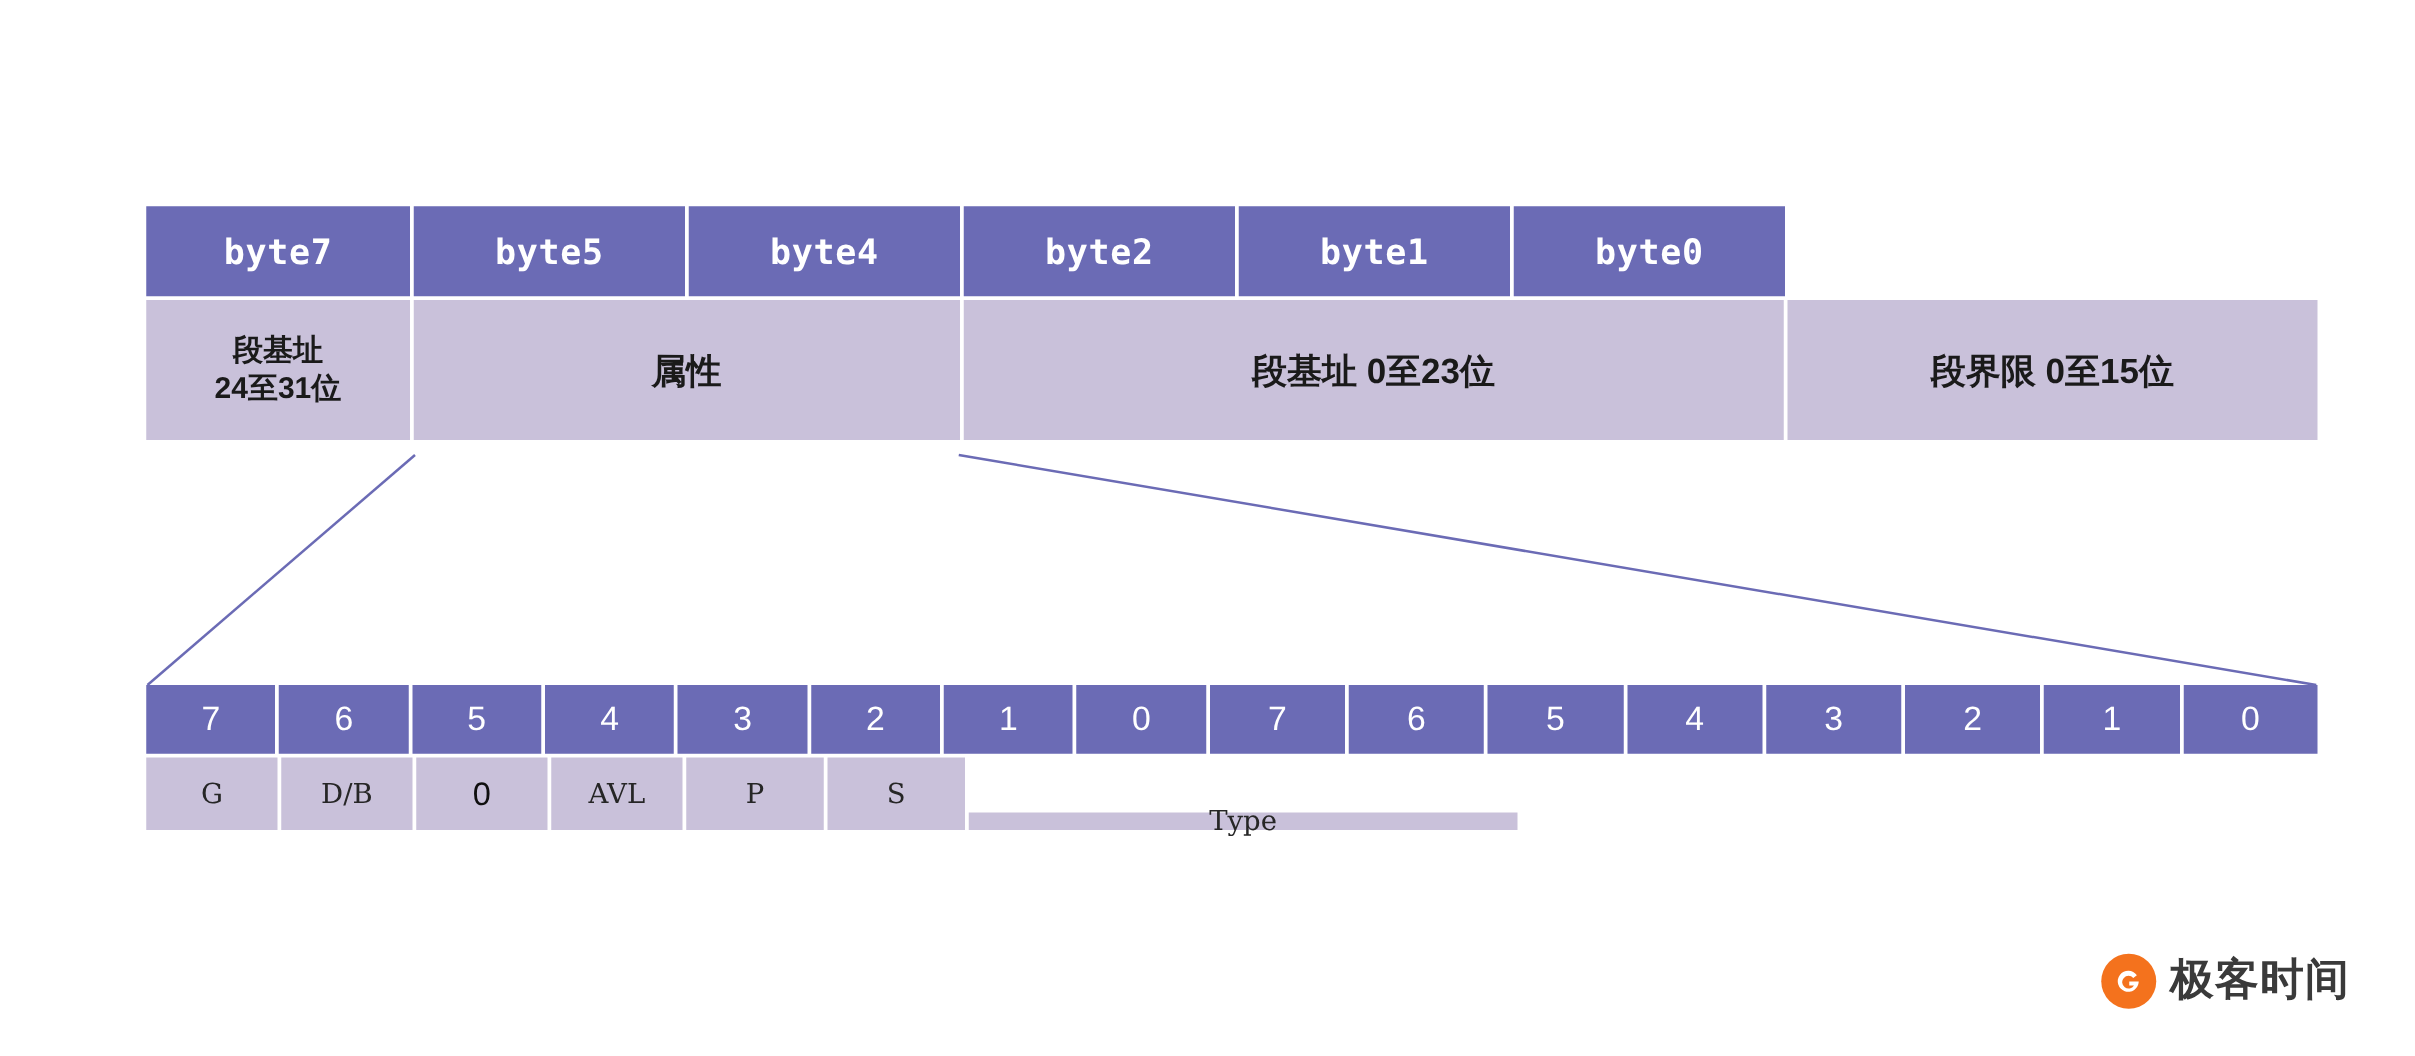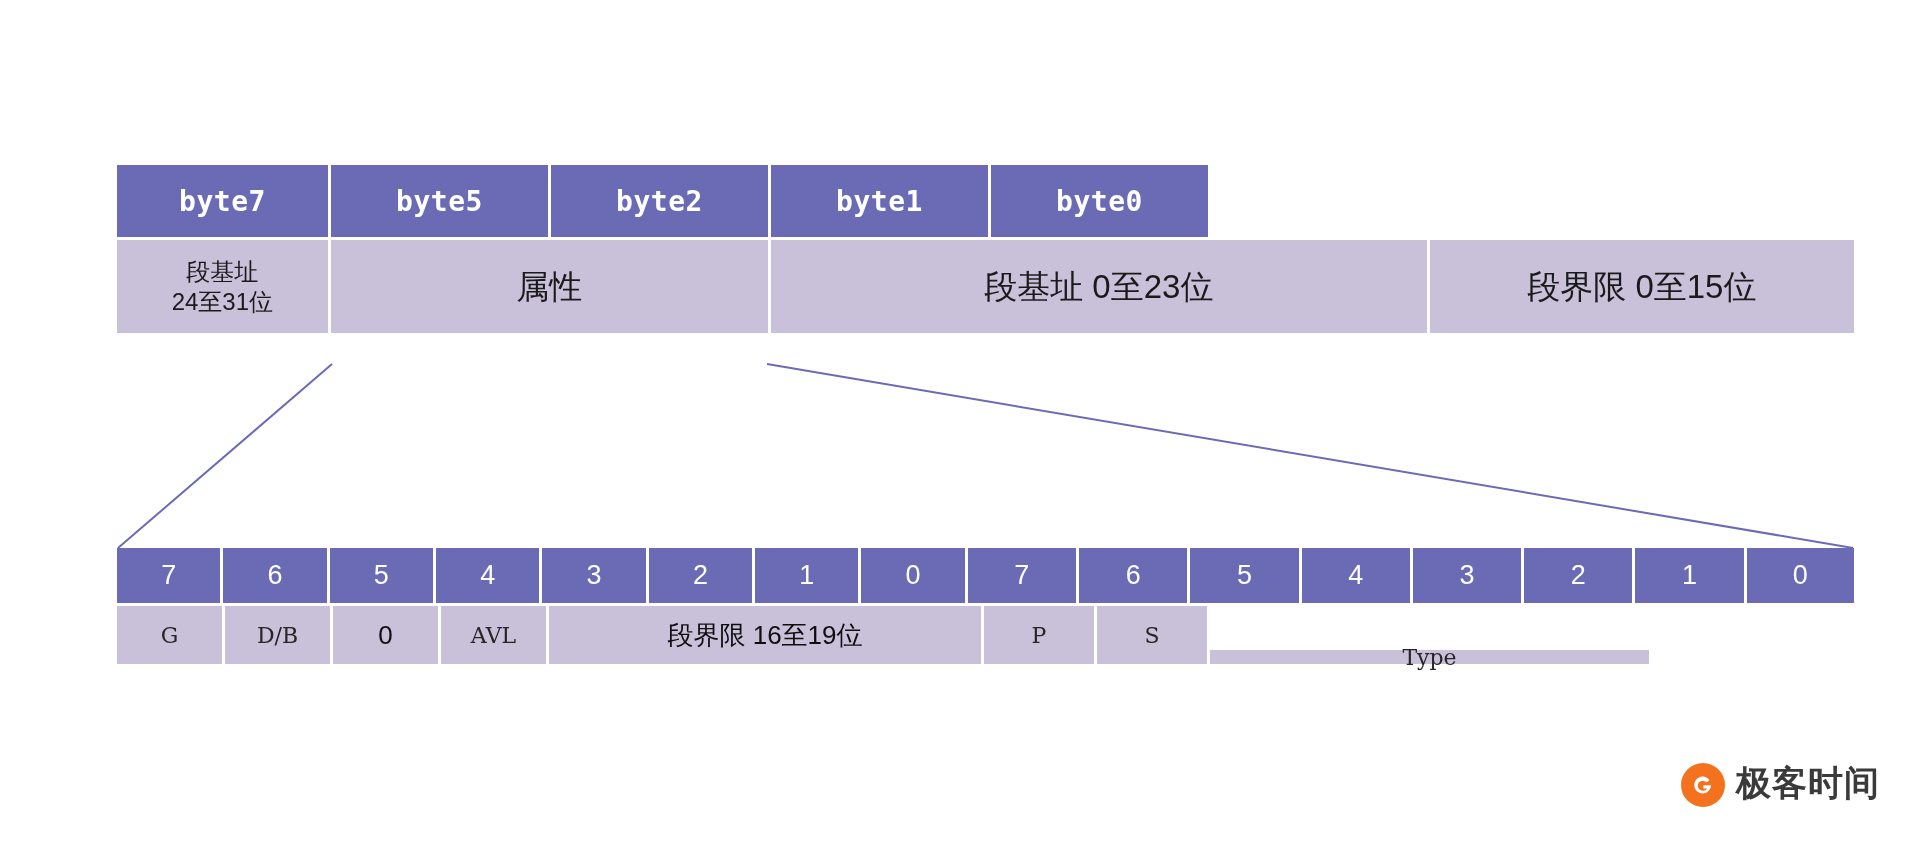--- a/index.html
+++ b/index.html
@@ -35,41 +35,41 @@
     position: absolute;
     left: 117px;
     top: 165px;
     width: 1737px;
   }
   .hdr-row, .desc-row {
     display: flex;
     width: 100%;
   }
   .hdr-row { height: 72px; }
-  .desc-row { height: 93px; margin-top: 3px; }
+  .desc-row { height: 112px; margin-top: 3px; font-weight: bold; }
 
   .byte-cell {
     background: #6b6bb5;
     color: #ffffff;
     font-family: "DejaVu Sans Mono", "Liberation Mono", monospace;
     font-weight: bold;
     font-size: 28px;
     letter-spacing: 0.5px;
     display: flex;
     align-items: center;
     justify-content: center;
     margin-right: 3px;
     box-sizing: border-box;
   }
   .byte-cell:last-child { margin-right: 0; }
 
   .desc-cell {
     background: #c9c1da;
     color: #1a1a1a;
-    font-size: 33px;
+    font-size: 28px;
     display: flex;
     align-items: center;
     justify-content: center;
     text-align: center;
     line-height: 1.25;
     margin-right: 3px;
     box-sizing: border-box;
     white-space: pre-line;
   }
   .desc-cell:last-child { margin-right: 0; }
@@ -160,20 +160,21 @@
 
   <svg id="connectors" viewBox="0 0 1932 845" width="1932" height="845" xmlns="http://www.w3.org/2000/svg">
     <line x1="332" y1="364" x2="118" y2="548" stroke="#6b6bb5" stroke-width="2"></line>
     <line x1="767" y1="364" x2="1853" y2="548" stroke="#6b6bb5" stroke-width="2"></line>
   </svg>
 
   <div id="byte-table">
     <div class="hdr-row">
       <div class="byte-cell" style="width:211px">byte7</div>
       <div class="byte-cell" style="width:217px">byte5</div>
+      <div class="byte-cell" style="width:217px">byte4</div>
       <div class="byte-cell" style="width:217px">byte2</div>
       <div class="byte-cell" style="width:217px">byte1</div>
       <div class="byte-cell" style="width:217px">byte0</div>
     </div>
     <div class="desc-row">
       <div class="desc-cell two-line" style="width:211px">段基址
 24至31位</div>
       <div class="desc-cell" style="width:438px">属性</div>
       <div class="desc-cell" style="width:657px">段基址  0至23位</div>
       <div class="desc-cell" style="width:425px">段界限  0至15位</div>
@@ -197,21 +198,20 @@
       <div class="bit-cell" style="width:110px">3</div>
       <div class="bit-cell" style="width:110px">2</div>
       <div class="bit-cell" style="width:110px">1</div>
       <div class="bit-cell" style="width:109px">0</div>
     </div>
     <div class="field-row">
       <div class="field-cell" style="width:105px">G</div>
       <div class="field-cell" style="width:105px">D/B</div>
       <div class="field-cell digit" style="width:105px">0</div>
       <div class="field-cell" style="width:105px">AVL</div>
-      <div class="field-cell cjk" style="width:432px">段界限  16至19位</div>
       <div class="field-cell" style="width:110px">P</div>
       <div class="field-cell" style="width:110px">S</div>
       <div class="field-cell" style="width:439px">Type</div>
     </div>
   </div>
 
   <div id="logo">
     <span id="logo-mark">
       <svg width="26" height="26" viewBox="0 0 26 26" xmlns="http://www.w3.org/2000/svg" aria-hidden="true">
         <path d="M19.5 8.2 A8.4 8.4 0 1 0 21 13.2 L13.4 13.2 L13.4 16.4 L17.2 16.4 A5.1 5.1 0 1 1 16.6 10.3 Z" fill="#ffffff"></path>

